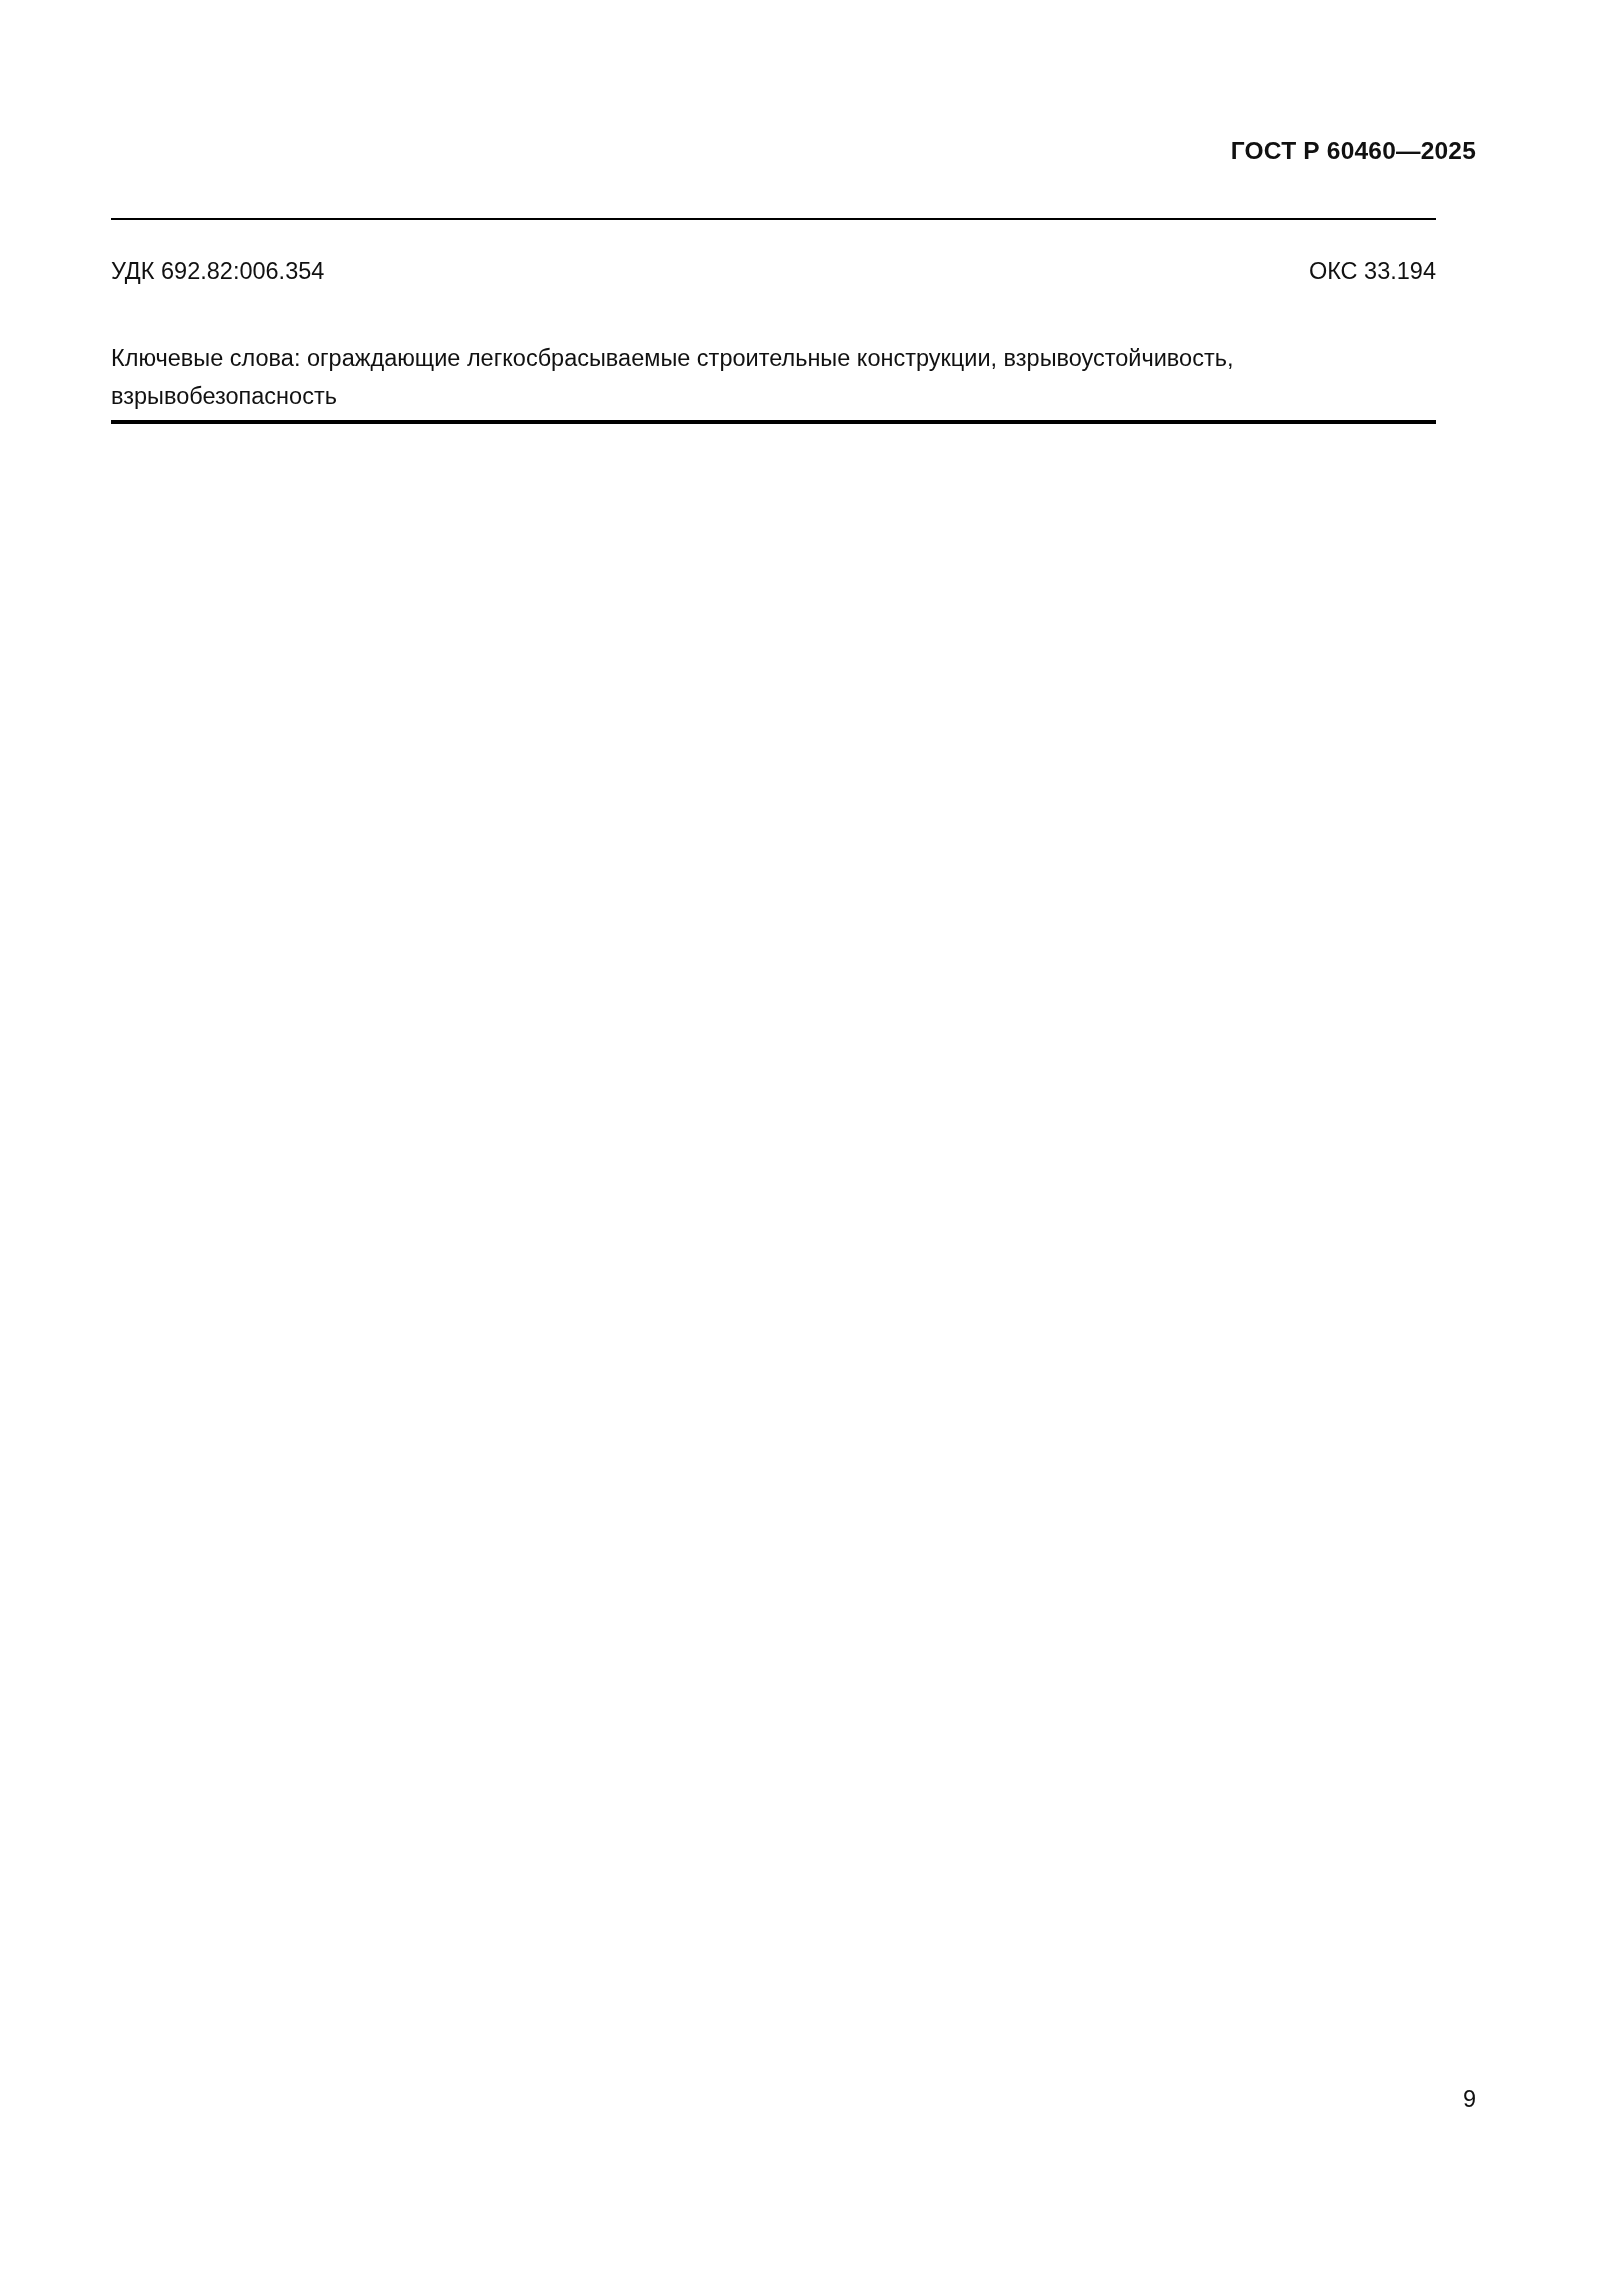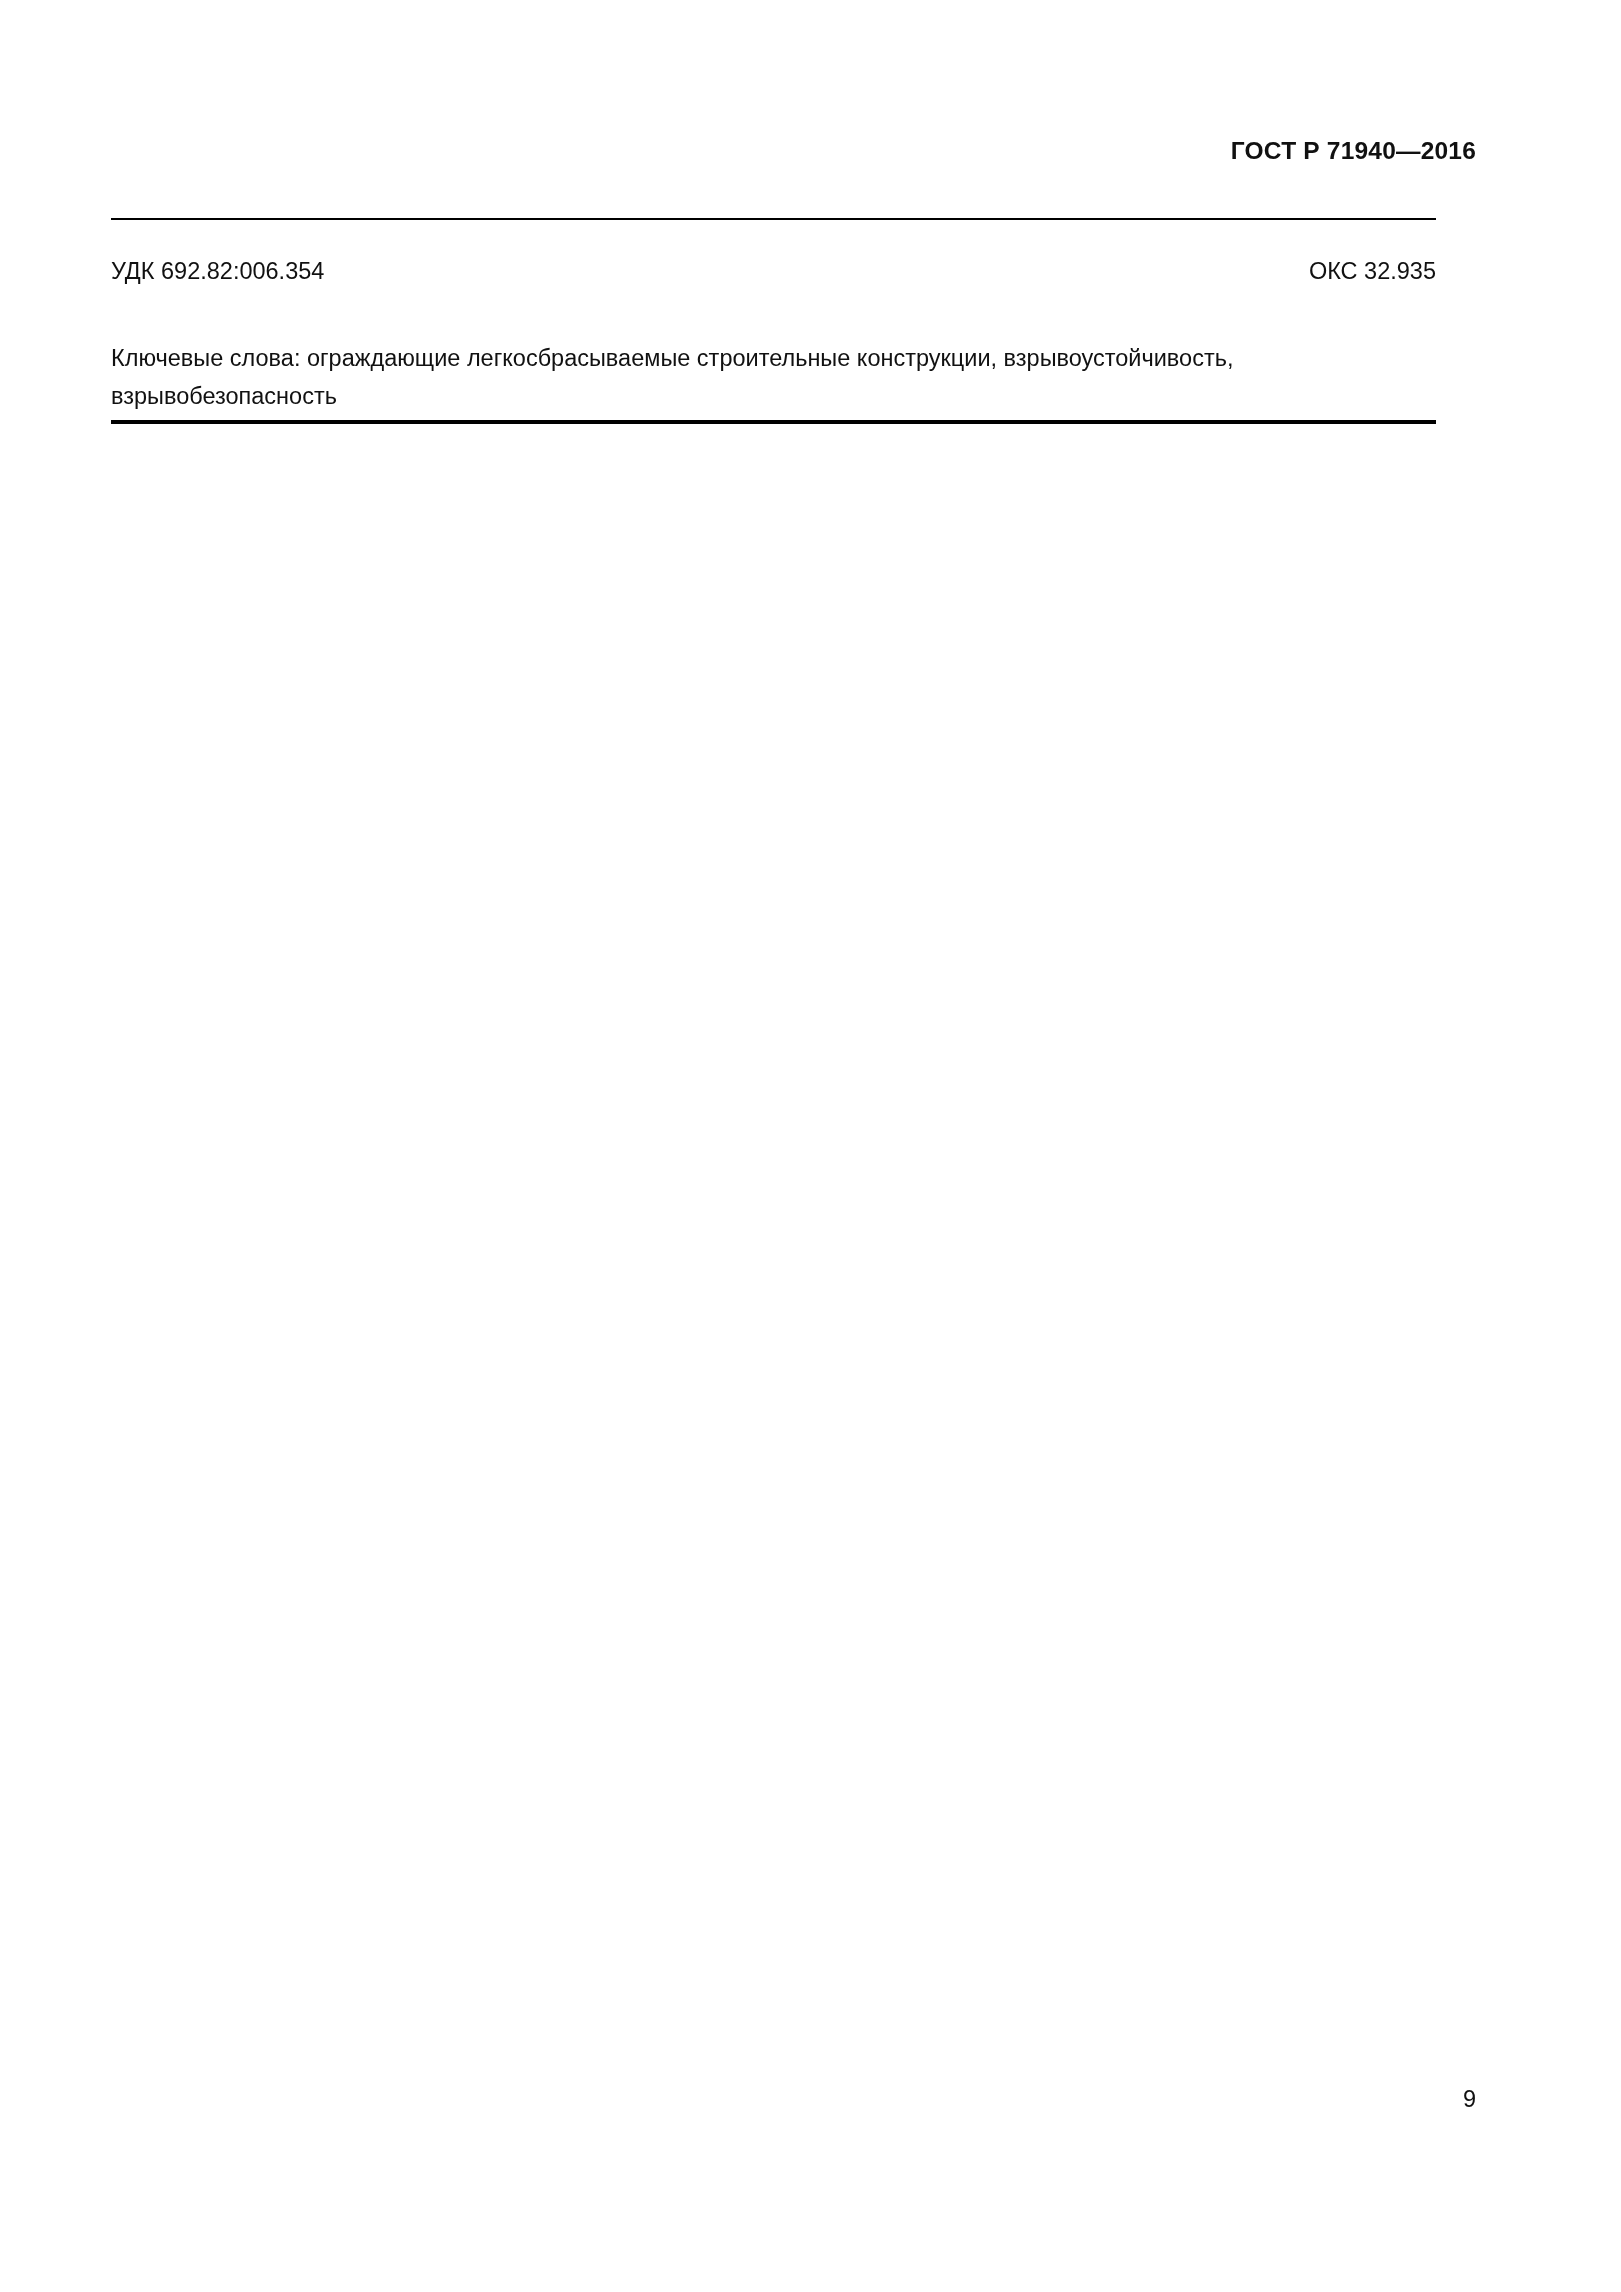--- a/index.html
+++ b/index.html
@@ -87,27 +87,27 @@
     top: 2086px;
     right: 145px;
     font-size: 23.5px;
   }
 </style>
 </head>
 <body>
 
 <div class="page">
 
-  <div class="doc-header">ГОСТ Р 71940—2016</div>
+  <div class="doc-header">ГОСТ Р 60460—2025</div>
 
   <div class="rule rule-top"></div>
 
   <div class="codes-row">
     <span class="code-udk">УДК 692.82:006.354</span>
-    <span class="code-oks">ОКС 32.935</span>
+    <span class="code-oks">ОКС 33.194</span>
   </div>
 
   <div class="keywords">Ключевые слова: ограждающие легкосбрасываемые строительные конструкции, взрывоустойчивость, взрывобезопасность</div>
 
   <div class="rule rule-bottom"></div>
 
   <div class="page-number">9</div>
 
 </div>
 

